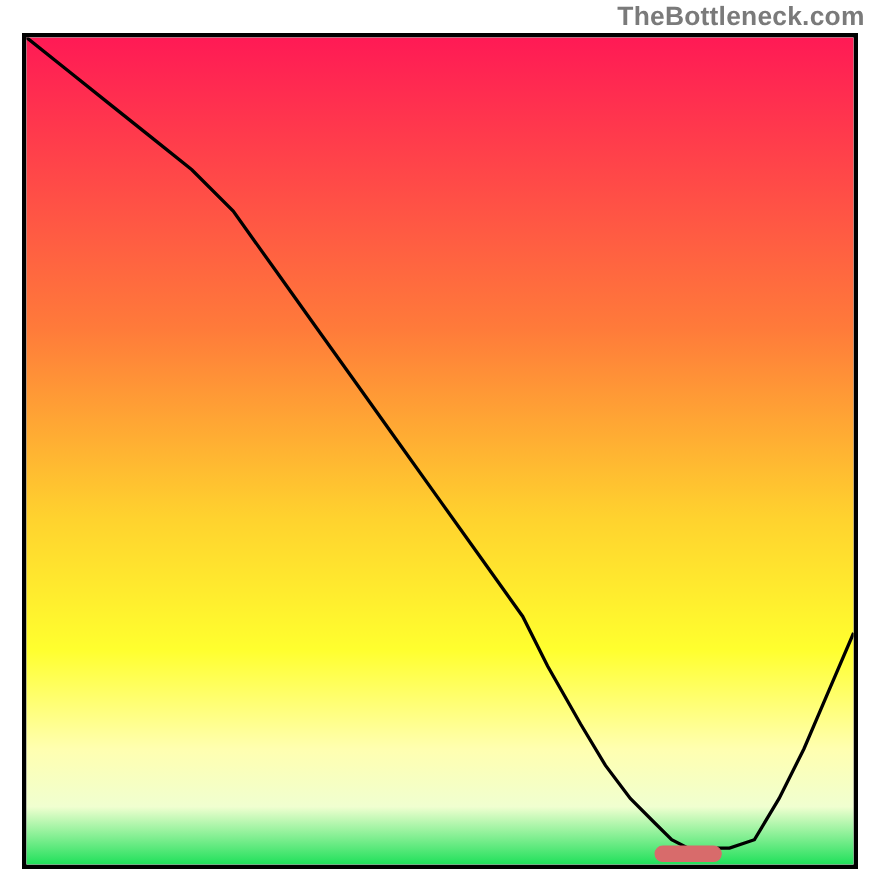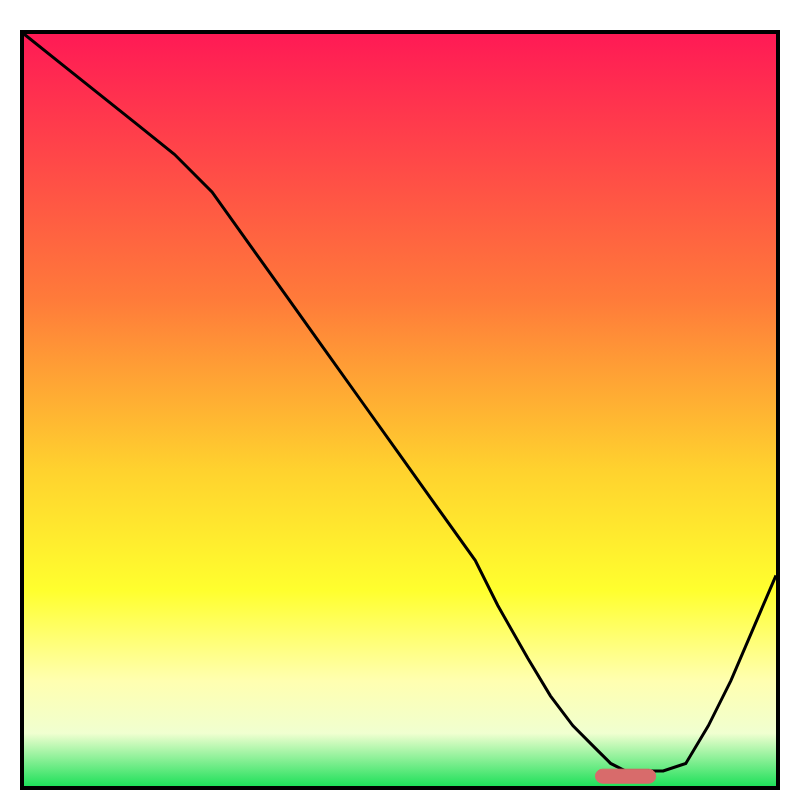--- a/index.html
+++ b/index.html
@@ -39,20 +39,21 @@
     top: 34px;
     width: 752px;
     height: 752px;
   }
   svg { display: block; }
 </style>
 </head>
 <body>
 
 <div class="container">
+  <div class="watermark">TheBottleneck.com</div>
 
   <div class="frame"></div>
 
   <div class="plot">
     <svg id="plot-svg" width="752" height="752" viewBox="0 0 752 752">
       <defs>
         <linearGradient id="bg-grad" x1="0" y1="0" x2="0" y2="1">
             <stop offset="0%" stop-color="#ff1a55"></stop>
             <stop offset="35%" stop-color="#ff7a3a"></stop>
             <stop offset="57.99999999999999%" stop-color="#ffd22e"></stop>

